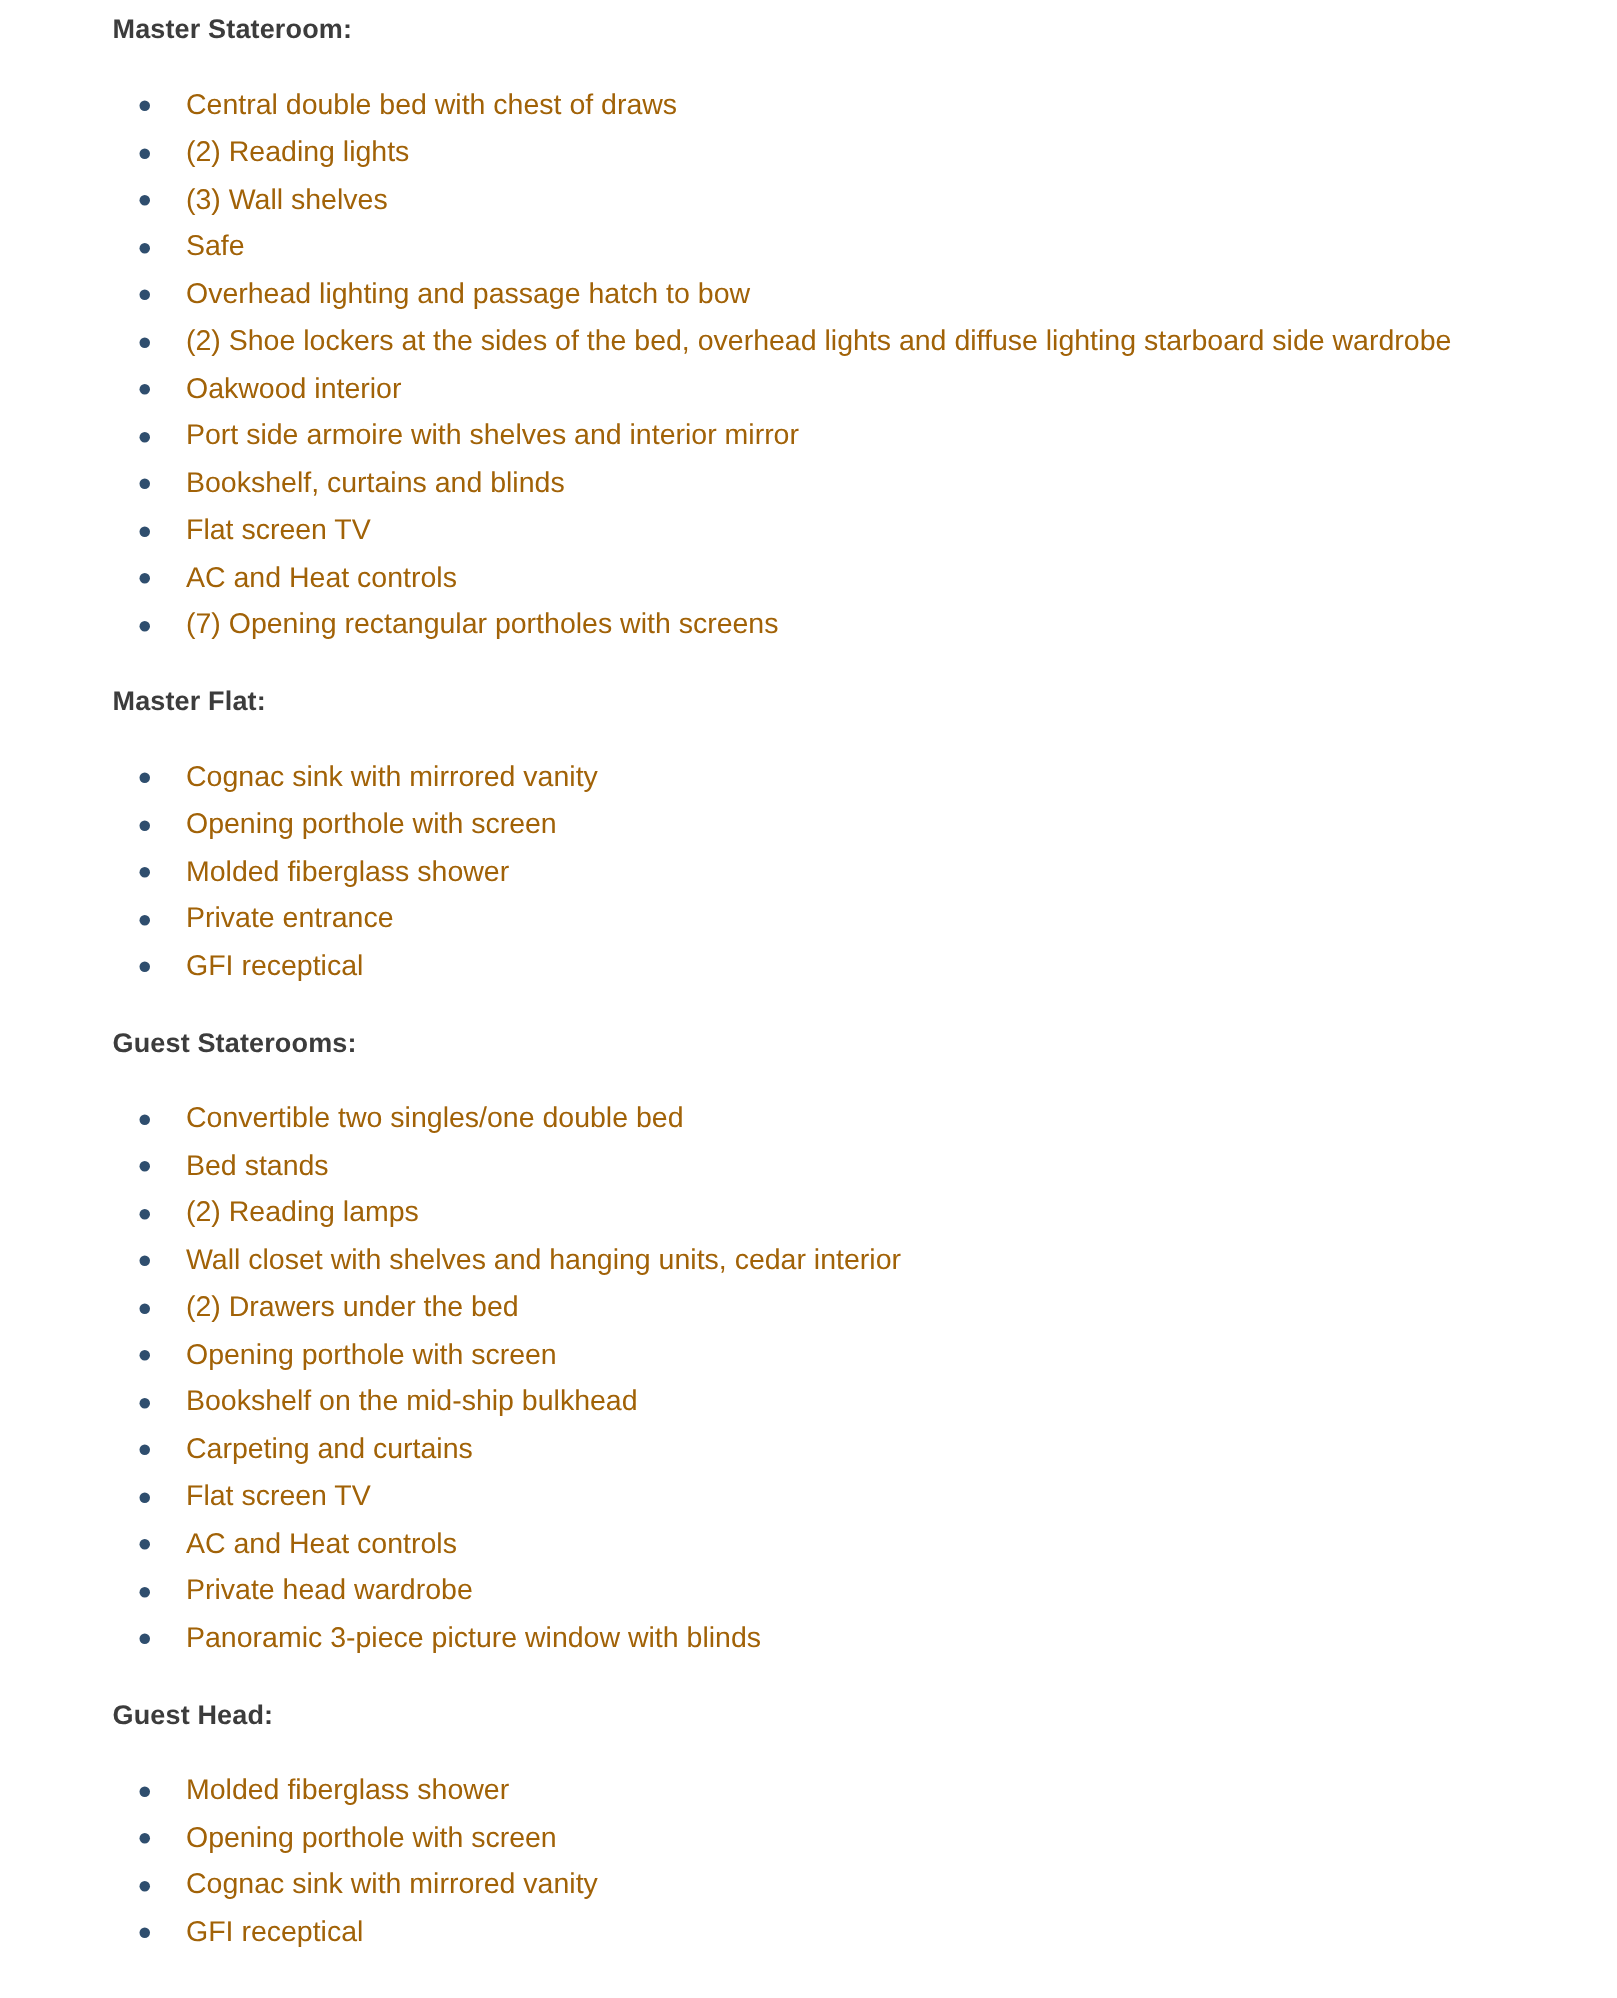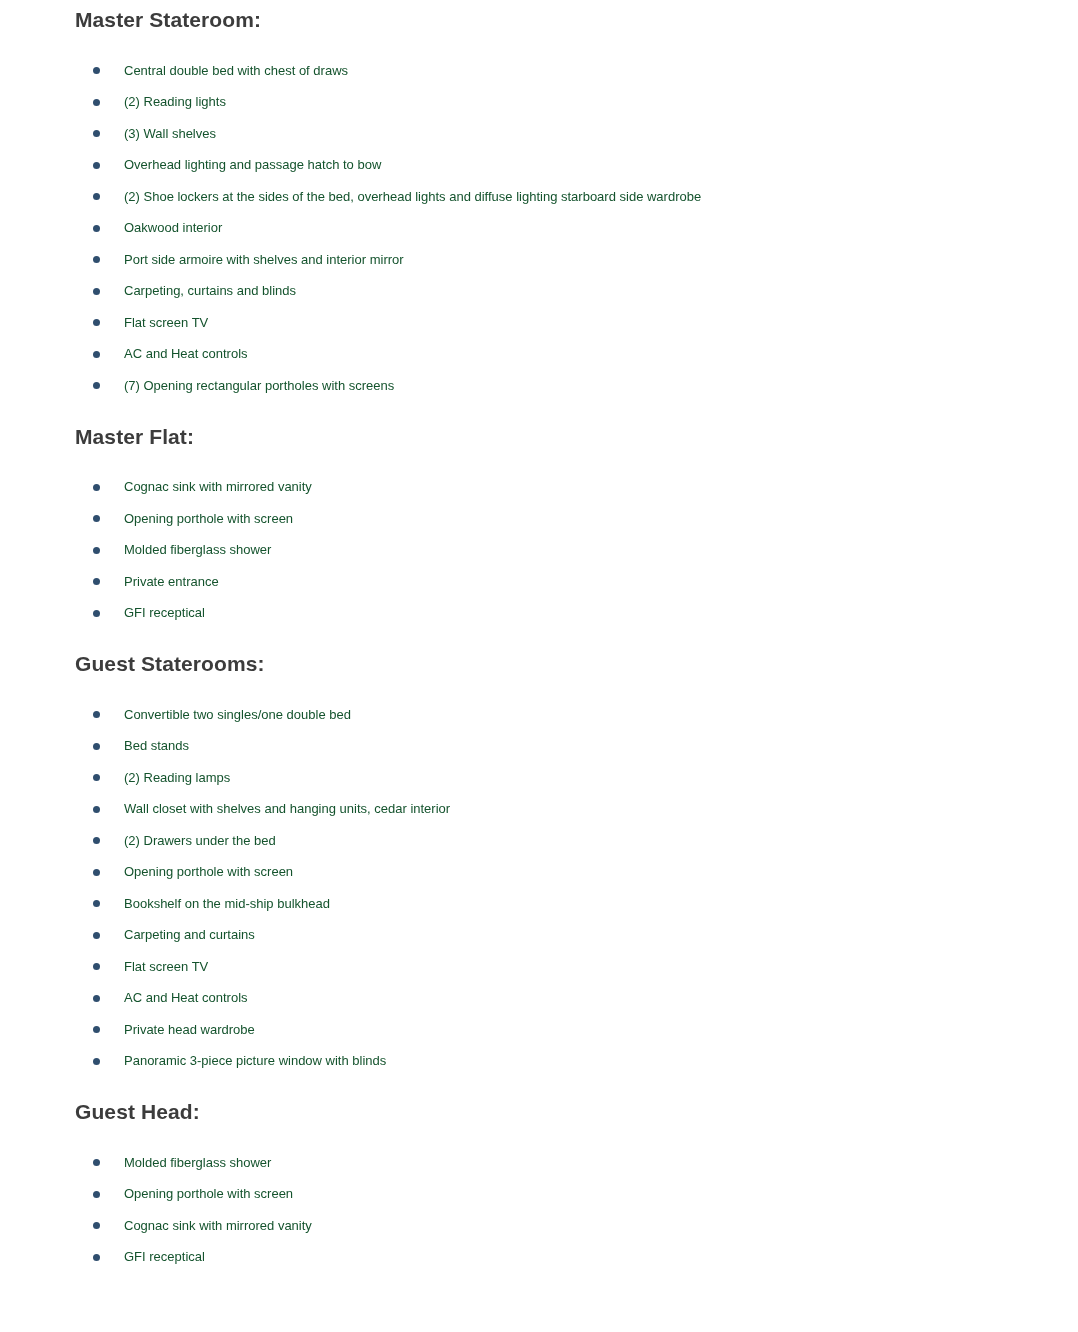--- a/index.html
+++ b/index.html
@@ -9,37 +9,37 @@
   }
   .page {
     width: 1078px;
     min-height: 1332px;
     box-sizing: border-box;
     background: #ffffff;
     padding: 9px 40px 10px 75px;
     font-family: "Liberation Sans", sans-serif;
   }
   .section-heading {
-    font-size: 21px;
+    font-size: 18px;
     line-height: 21px;
     font-weight: 700;
     color: #3c3c3c;
     margin: 0;
     letter-spacing: 0.1px;
   }
   ul.bullet-list {
     list-style: none;
     margin: 24.5px 0 24.5px 0;
     padding: 0 0 0 49px;
   }
   ul.bullet-list li {
     position: relative;
-    font-size: 13px;
+    font-size: 19px;
     line-height: 31.5px;
-    color: #14532d;
+    color: #a16207;
     white-space: nowrap;
   }
   .bullet {
     position: absolute;
     left: -31px;
     top: 12.5px;
     width: 7px;
     height: 7px;
     border-radius: 50%;
     background: #2f4e6e;
@@ -50,25 +50,26 @@
 </style>
 </head>
 <body>
 
 <main class="page" id="content">
     <h4 class="section-heading">Master Stateroom:</h4>
     <ul class="bullet-list">
       <li><span class="bullet"></span><span class="item-text">Central double bed with chest of draws</span></li>
       <li><span class="bullet"></span><span class="item-text">(2) Reading lights</span></li>
       <li><span class="bullet"></span><span class="item-text">(3) Wall shelves</span></li>
+      <li><span class="bullet"></span><span class="item-text">Safe</span></li>
       <li><span class="bullet"></span><span class="item-text">Overhead lighting and passage hatch to bow</span></li>
       <li><span class="bullet"></span><span class="item-text">(2) Shoe lockers at the sides of the bed, overhead lights and diffuse lighting starboard side wardrobe</span></li>
       <li><span class="bullet"></span><span class="item-text">Oakwood interior</span></li>
       <li><span class="bullet"></span><span class="item-text">Port side armoire with shelves and interior mirror</span></li>
-      <li><span class="bullet"></span><span class="item-text">Carpeting, curtains and blinds</span></li>
+      <li><span class="bullet"></span><span class="item-text">Bookshelf, curtains and blinds</span></li>
       <li><span class="bullet"></span><span class="item-text">Flat screen TV</span></li>
       <li><span class="bullet"></span><span class="item-text">AC and Heat controls</span></li>
       <li><span class="bullet"></span><span class="item-text">(7) Opening rectangular portholes with screens</span></li>
     </ul>
     <h4 class="section-heading">Master Flat:</h4>
     <ul class="bullet-list">
       <li><span class="bullet"></span><span class="item-text">Cognac sink with mirrored vanity</span></li>
       <li><span class="bullet"></span><span class="item-text">Opening porthole with screen</span></li>
       <li><span class="bullet"></span><span class="item-text">Molded fiberglass shower</span></li>
       <li><span class="bullet"></span><span class="item-text">Private entrance</span></li>

